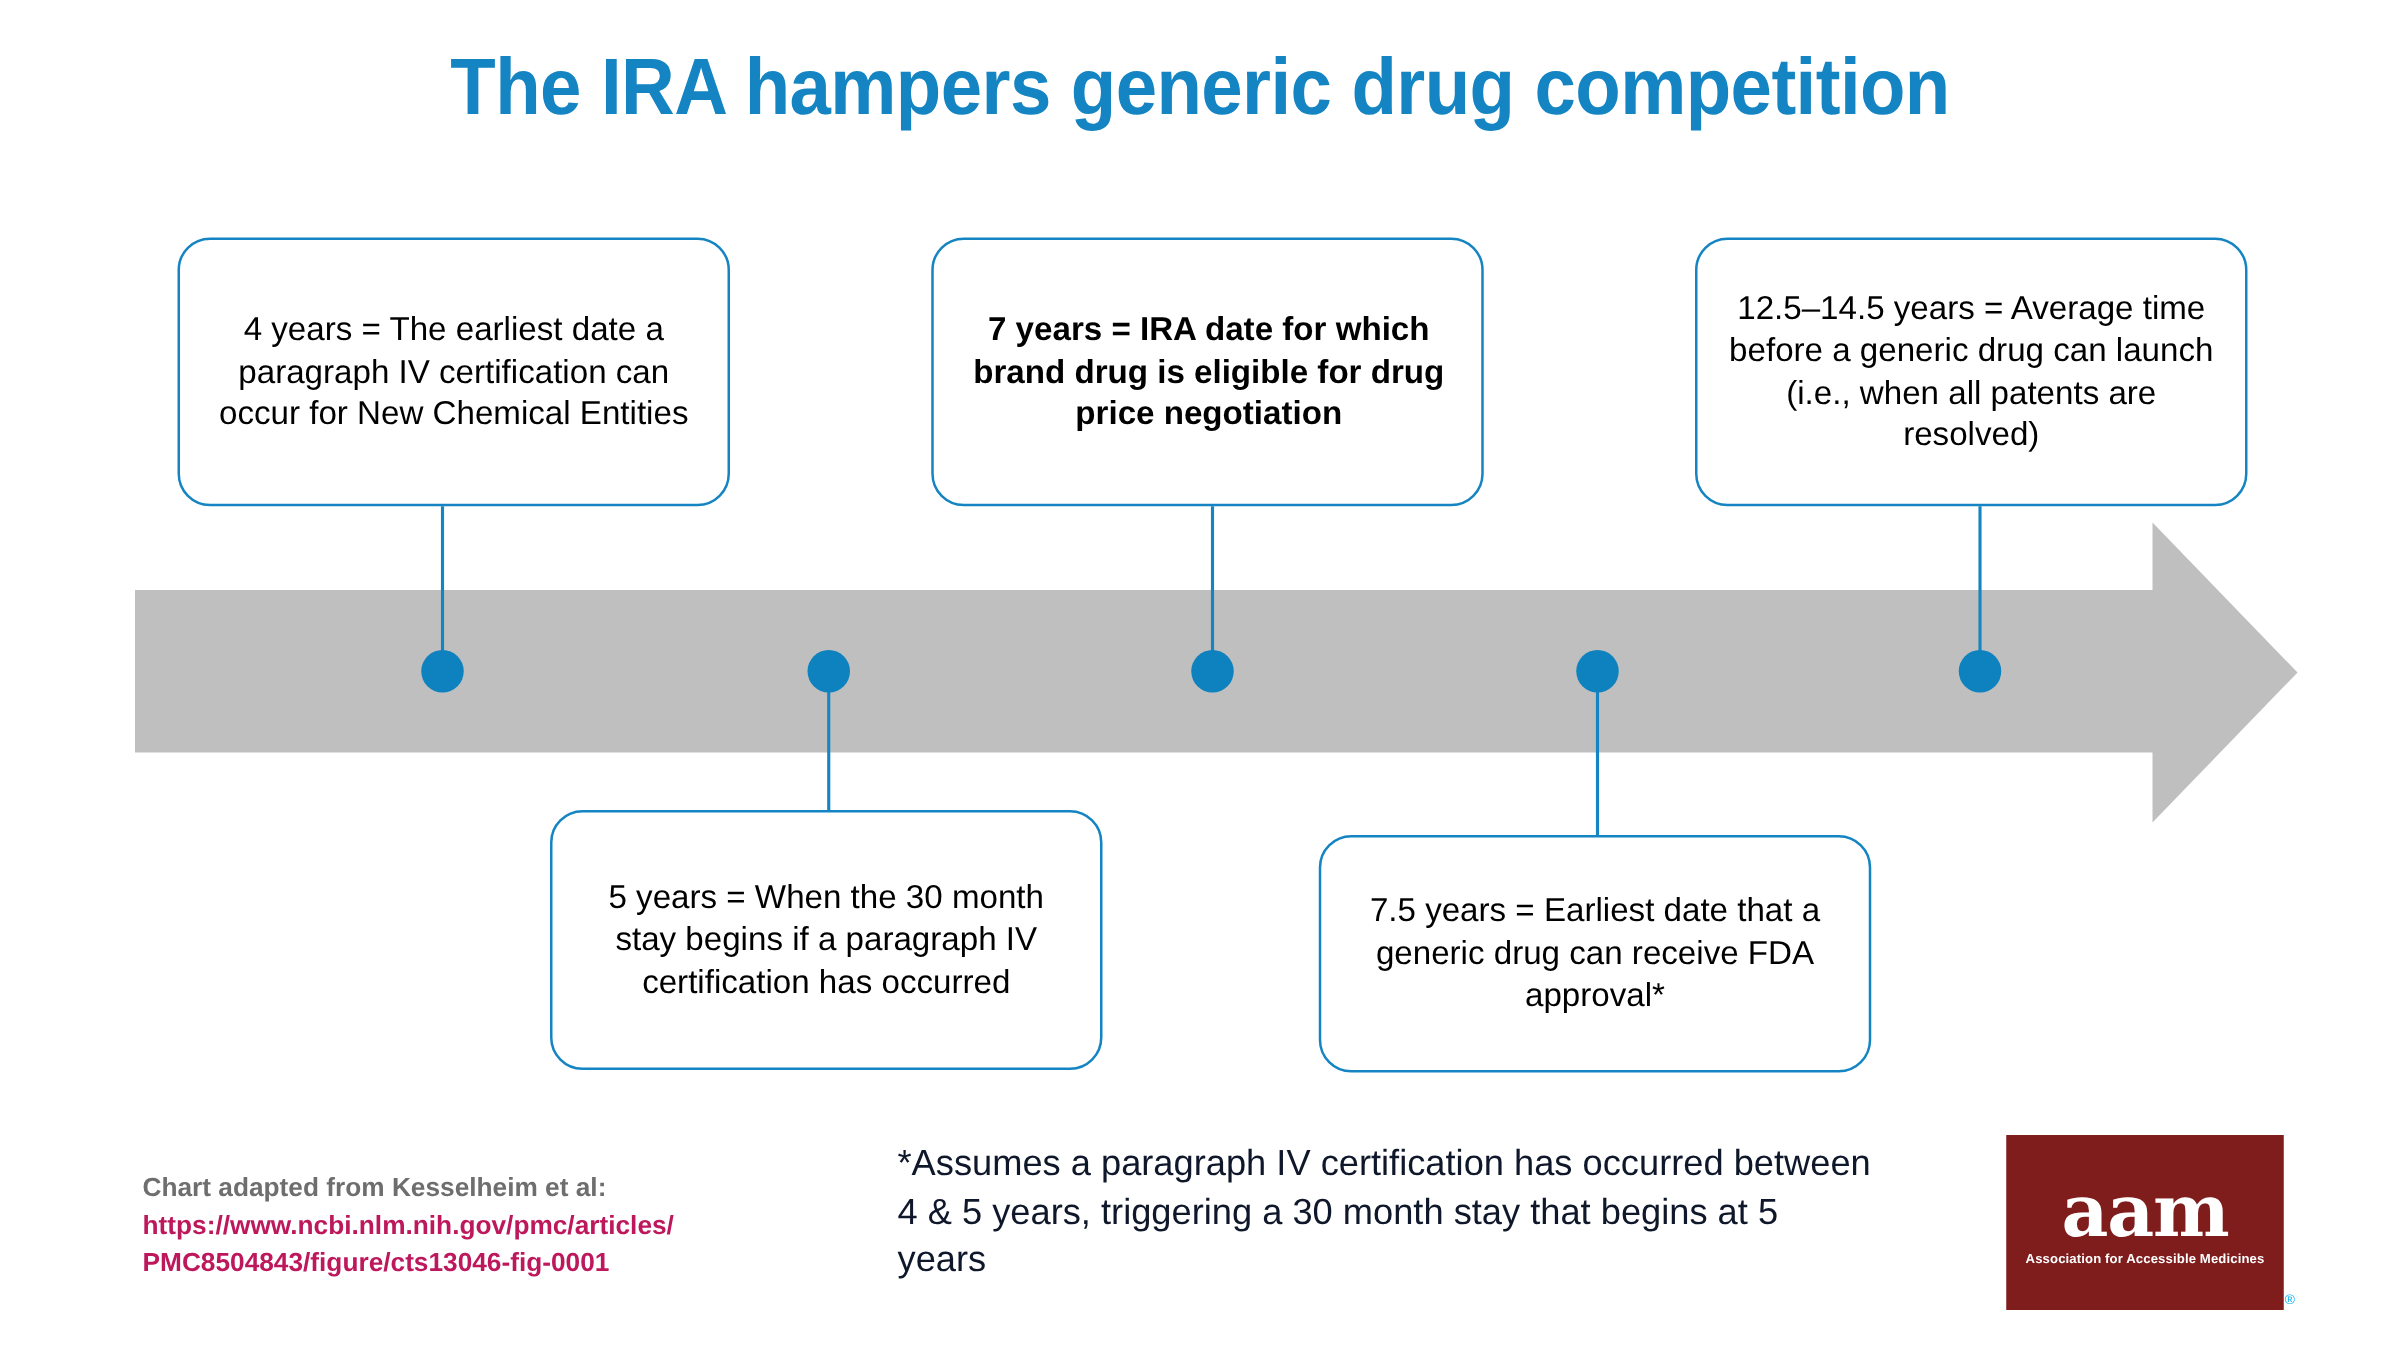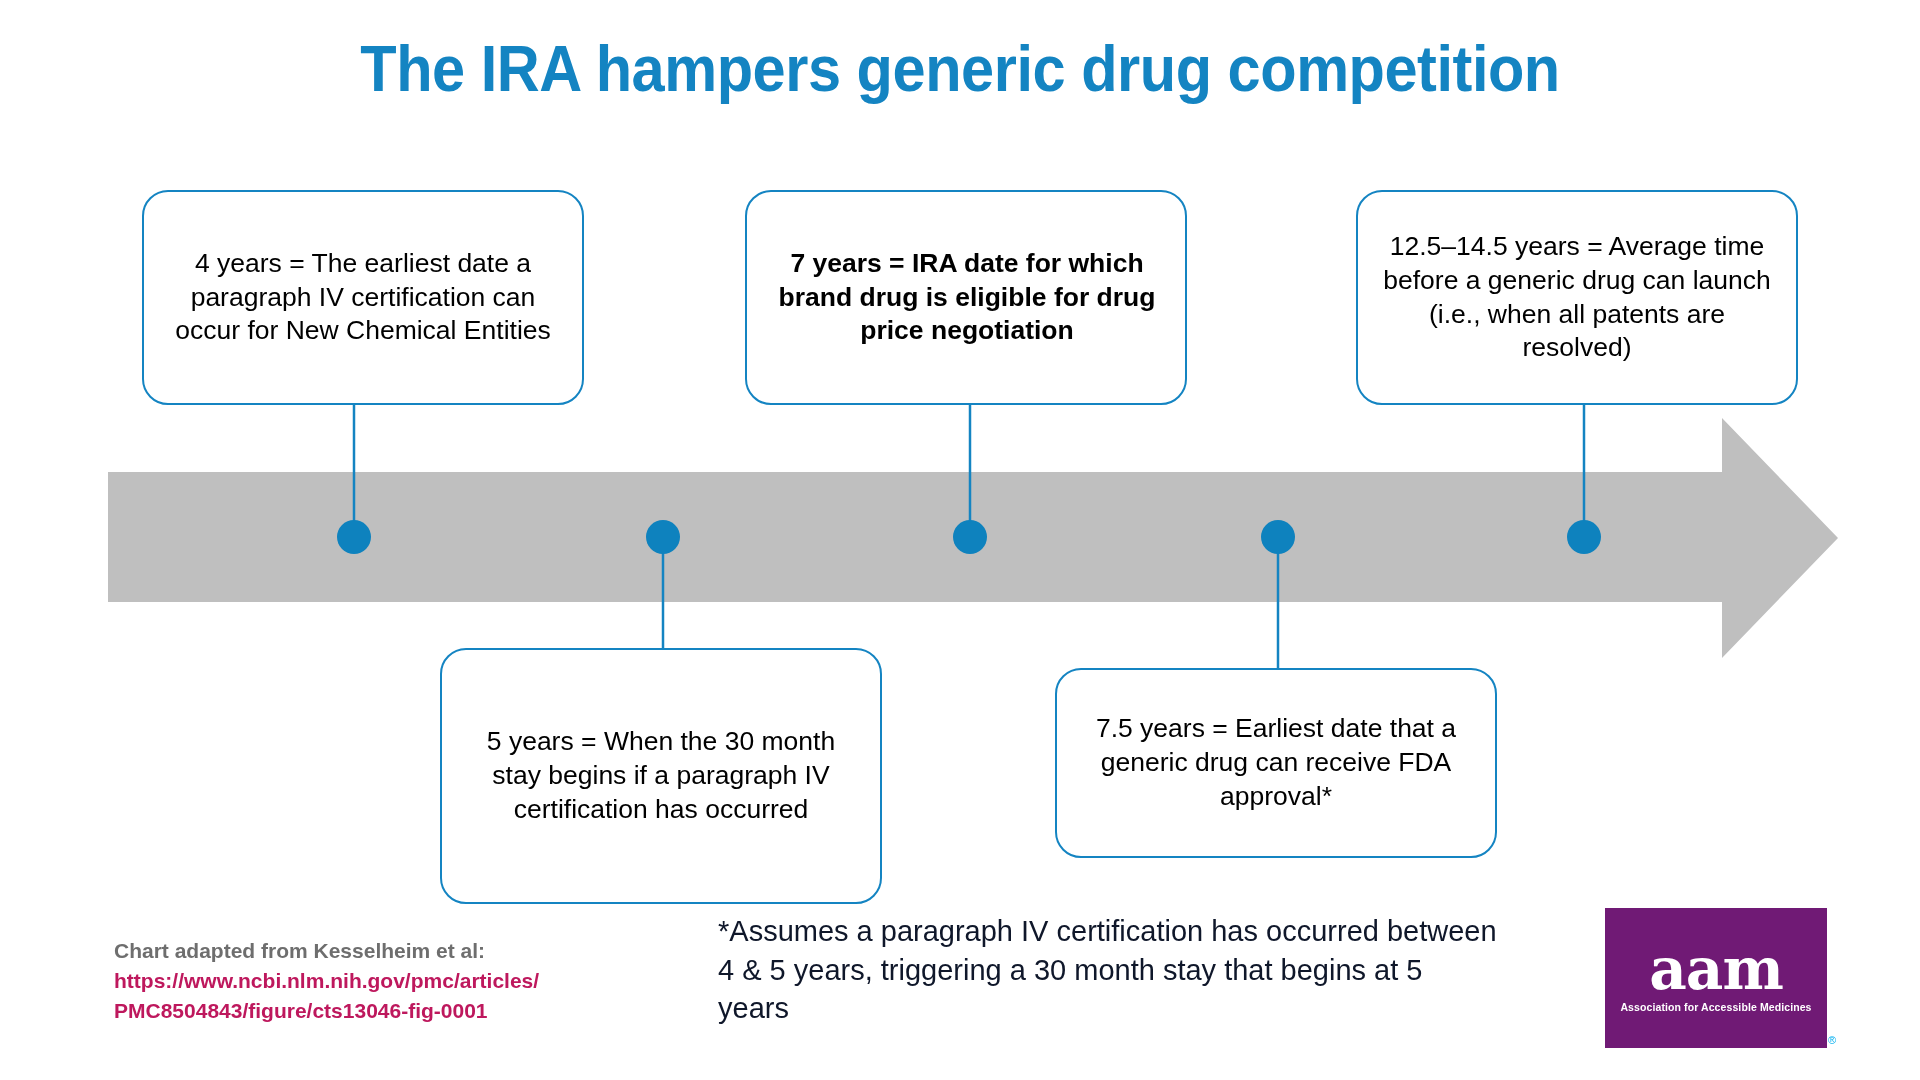--- a/index.html
+++ b/index.html
@@ -38,21 +38,21 @@
     font-size:26.5px;
     line-height:1.28;
     padding:10px 18px;
   }
   .callout.bold{font-weight:bold;padding-left:20px;}
   .callout p{margin:0;}
 
   .box-1{left:142px;top:190px;width:442px;height:215px;}
   .box-2{left:745px;top:190px;width:442px;height:215px;}
   .box-3{left:1356px;top:190px;width:442px;height:215px;}
-  .box-4{left:440px;top:648px;width:442px;height:256px;}
+  .box-4{left:440px;top:648px;width:442px;height:208px;}
   .box-5{left:1055px;top:668px;width:442px;height:190px;}
 
   
   .citation{
     position:absolute;left:114px;top:936px;width:500px;
     font-size:21px;line-height:1.42;
     font-family:"Liberation Sans Narrow","Liberation Sans",sans-serif;
     font-weight:bold;
   }
   .citation .src{color:#6E6E6E;display:block;}
@@ -61,21 +61,21 @@
   .footnote{
     position:absolute;left:718px;top:912px;width:780px;
     font-size:29px;line-height:1.33;color:#0f172a;
     font-family:"Liberation Sans Narrow","Liberation Sans",sans-serif;
   }
   .footnote p{margin:0;}
 
   
   .logo{
     position:absolute;left:1605px;top:908px;width:222px;height:140px;
-    background:#701a75;
+    background:#7f1d1d;
     display:flex;flex-direction:column;align-items:center;justify-content:center;
   }
   .logo .mark{
     color:#ffffff;font-weight:bold;font-size:58px;line-height:0.9;
     letter-spacing:-1px;
     font-family:"DejaVu Serif",serif;
   }
   .logo .sub{
     color:#ffffff;font-size:10.5px;letter-spacing:0.1px;margin-top:5px;
     font-family:"Liberation Sans Narrow","Liberation Sans",sans-serif;

